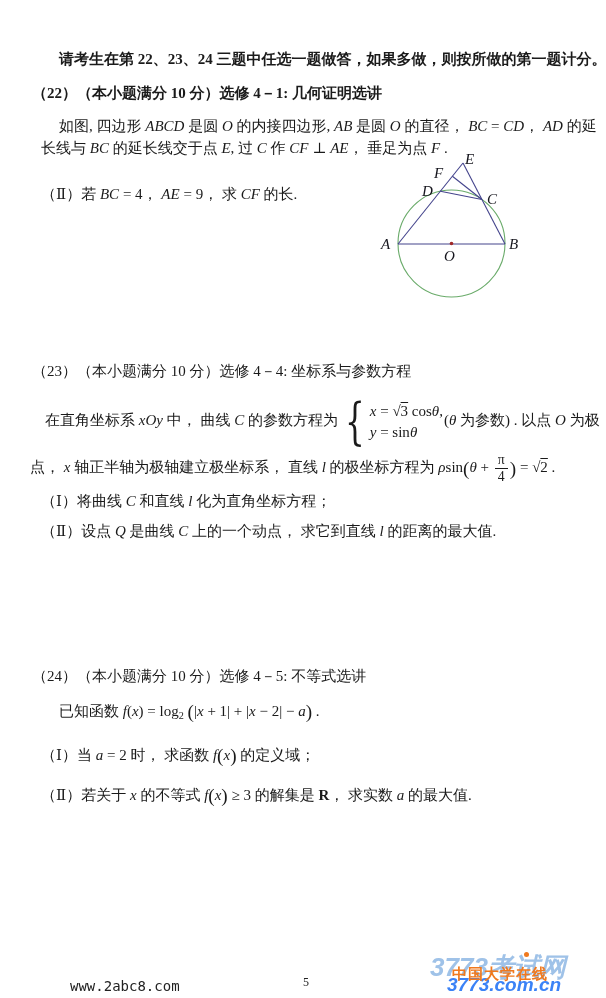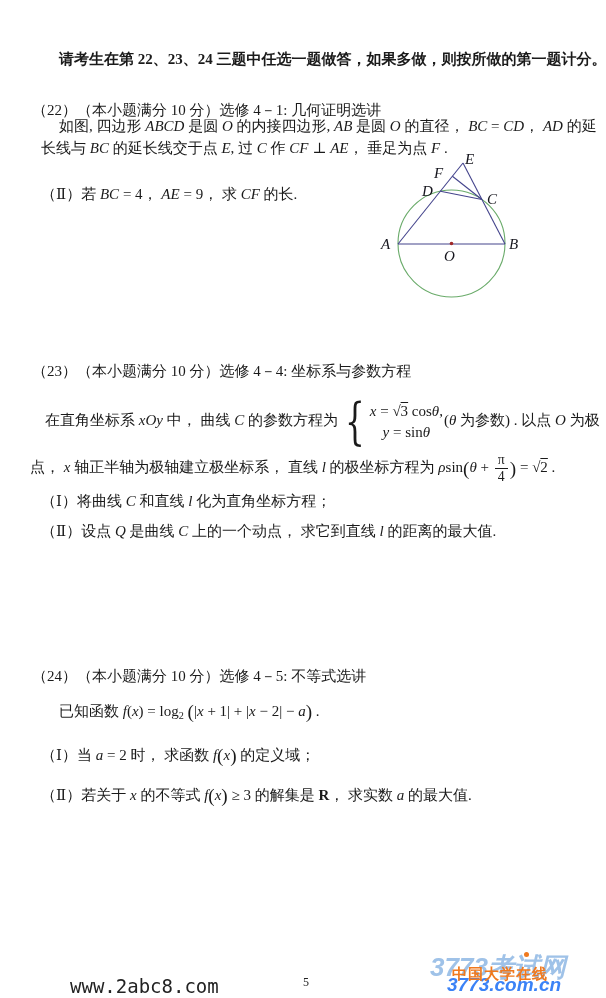--- a/index.html
+++ b/index.html
@@ -16,44 +16,44 @@
   .sub { font-size:68%; vertical-align:-0.3em; }
   .ol { text-decoration:overline; }
   .bigp { font-size:128%; line-height:1; vertical-align:-0.12em; }
   .frac { display:inline-flex; flex-direction:column; align-items:center;
           vertical-align:middle; line-height:1.05; font-size:92%; margin:0 2px; }
   .frac .num { border-bottom:1px solid #1a1a1a; padding:0 3px 1px; }
   .frac .den { padding-top:1px; }
   .cases { display:inline-flex; align-items:center; vertical-align:middle; margin:0 1px; }
   .brace { font-family:"DejaVu Serif",serif; font-size:50px; font-weight:200;
            line-height:1; transform:scale(0.62,1.02); margin-right:-1px; }
-  .eqs { display:inline-flex; flex-direction:column;align-items:center; }
+  .eqs { display:inline-flex; flex-direction:column; }
   .eq { line-height:21px; white-space:nowrap; }
 
   
   #instr1 { left:59px; top:32px; }
   #instr2 { left:30px; top:54px; }
-  #q22h   { left:32px; top:83px; }
+  #q22h   { left:32px; top:66px;font-weight:bold; }
   #q22b1  { left:59px; top:99px; }
   #q22b2  { left:41px; top:121px; }
   #q22p1  { left:41px; top:144px; }
   #q22p2  { left:41px; top:167px; }
   #fig22  { position:absolute; left:378px; top:132px; width:160px; height:160px; }
   #q23h   { left:32px; top:344px; }
   #q23l1  { left:45px; top:381px; }
   #q23l2  { left:30px; top:437px; }
   #q23p1  { left:41px; top:474px; }
   #q23p2  { left:41px; top:504px; }
   #q24h   { left:32px; top:649px; }
   #q24b   { left:59px; top:684px; }
   #q24p1  { left:41px; top:728px; }
   #q24p2  { left:41px; top:768px; }
 
   #footer-url { left:70px; top:959px; font-family:"DejaVu Sans Mono","Liberation Mono",monospace;
-                font-size:19px; color:#222; }
+                font-size:14px; color:#222; }
   #page-num   { left:303px; top:955px; font-size:12px; color:#222; }
 
   .wm { position:absolute; white-space:nowrap; }
   #wm-title   { left:430px; top:934px; font-size:26px; font-weight:bold; font-style:italic;
                 color:#9fc2e8; letter-spacing:0px; z-index:1;
                 font-family:"Liberation Sans","DejaVu Sans",sans-serif; }
   #wm-sub     { left:447px; top:958px; font-size:19px; font-weight:bold; font-style:italic;
                 color:#3b82f6; z-index:1;
                 font-family:"Liberation Sans","DejaVu Sans",sans-serif; }
   #wm-overlay { left:452px; top:949px; font-size:15px; font-weight:bold;

